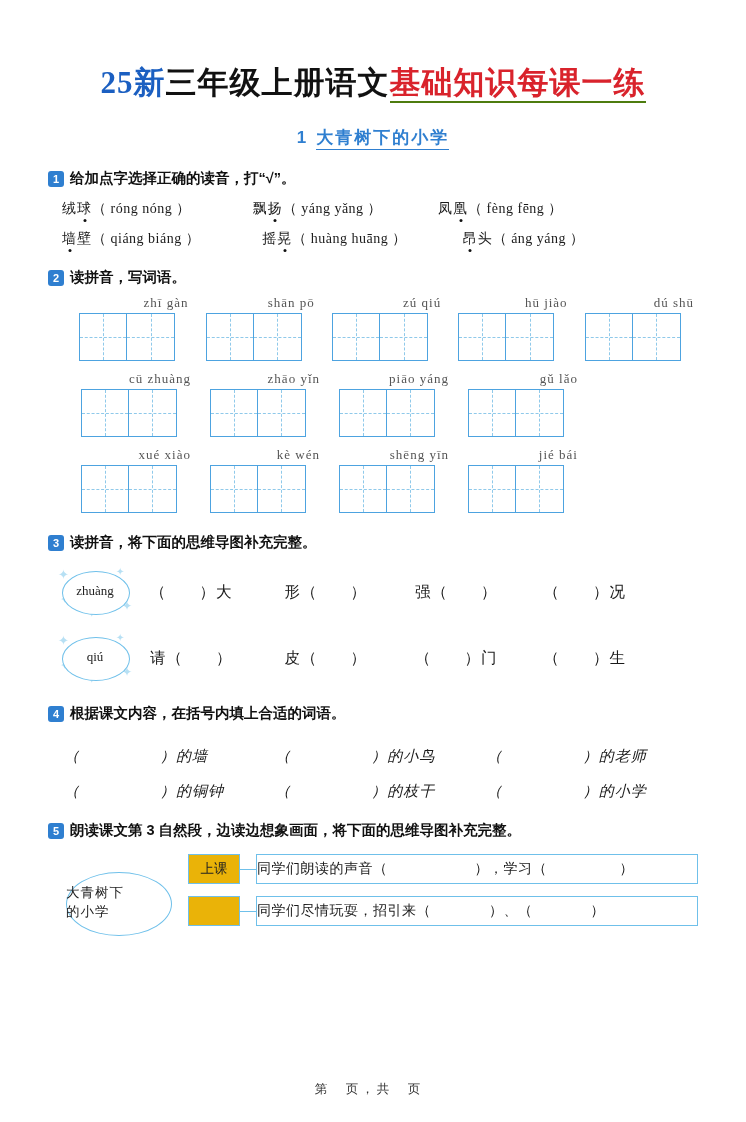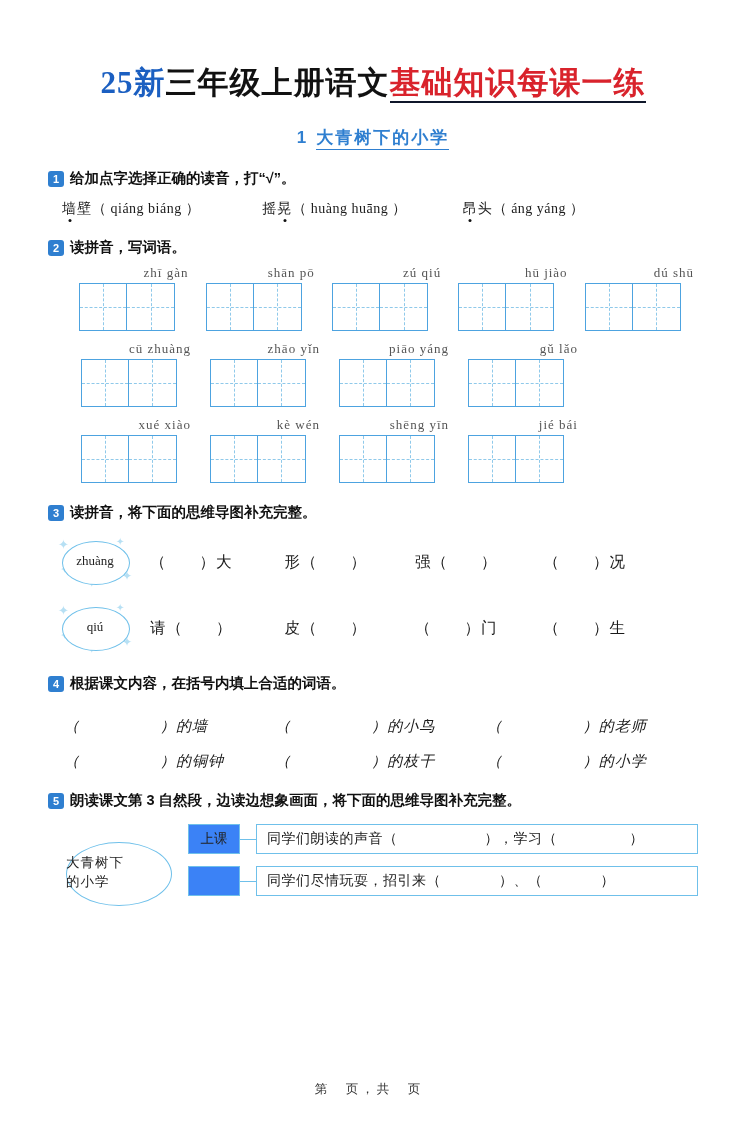--- a/index.html
+++ b/index.html
@@ -34,21 +34,21 @@
     color: #1b5fc1;
     font-family: "Liberation Serif", serif;
   }
   .title .seg-dark {
     color: #111;
     font-family: "Liberation Serif", serif;
   }
   .title .seg-red {
     color: #d9232c;
     font-family: "Liberation Serif", serif;
-    border-bottom: 2px solid #0f172a;
+    border-bottom: 2px solid #4d7c0f;
     padding-bottom: 1px;
   }
 
   .lesson-title {
     text-align: center;
     margin-top: 22px;
     font-size: 17px;
     font-weight: bold;
     color: #2f7fd0;
     letter-spacing: 2px;
@@ -299,37 +299,36 @@
   .mm-tag {
     width: 52px;
     height: 30px;
     border: 1.5px solid #6fc0ea;
     box-sizing: border-box;
     display: flex;
     align-items: center;
     justify-content: center;
     font-size: 13.5px;
     color: #222;
-    background: #3b82f6;
+    background: #eab308;
     flex: none;
   }
   .mm-dash {
     width: 16px;
     height: 0;
     border-top: 1.5px solid #6fc0ea;
     flex: none;
   }
   .mm-box {
     flex: 1;
     height: 30px;
     border: 1.5px solid #6fc0ea;
     box-sizing: border-box;
     display: flex;
     align-items: center;
-    padding-left: 10px;
     font-size: 14px;
     letter-spacing: 0.5px;
     background: #fff;
     white-space: nowrap;
     overflow: hidden;
   }
 
   
   .footer {
     position: absolute;
@@ -353,20 +352,36 @@
   <div class="lesson-title">
     <span class="num">1</span><span class="name">大青树下的小学</span>
   </div>
 
   <div class="q">
     <div class="q-head">
       <span class="q-num">1</span>
       <span>给加点字选择正确的读音，打“√”。</span>
     </div>
     <div class="q1-rows">
+      <div class="q1-row">
+        <div class="q1-item">
+          <span class="w">绒<span class="dotted">球</span></span>
+          <span class="py">（ róng    nóng ）</span>
+        </div>
+        <div class="sp1"></div>
+        <div class="q1-item">
+          <span class="w">飘<span class="dotted">扬</span></span>
+          <span class="py">（ yáng    yǎng ）</span>
+        </div>
+        <div class="sp2"></div>
+        <div class="q1-item">
+          <span class="w">凤<span class="dotted">凰</span></span>
+          <span class="py">（ fèng    fēng ）</span>
+        </div>
+      </div>
       <div class="q1-row">
         <div class="q1-item">
           <span class="w"><span class="dotted">墙</span>壁</span>
           <span class="py">（ qiáng  biáng ）</span>
         </div>
         <div class="sp1"></div>
         <div class="q1-item">
           <span class="w">摇<span class="dotted">晃</span></span>
           <span class="py">（ huàng   huāng ）</span>
         </div>

